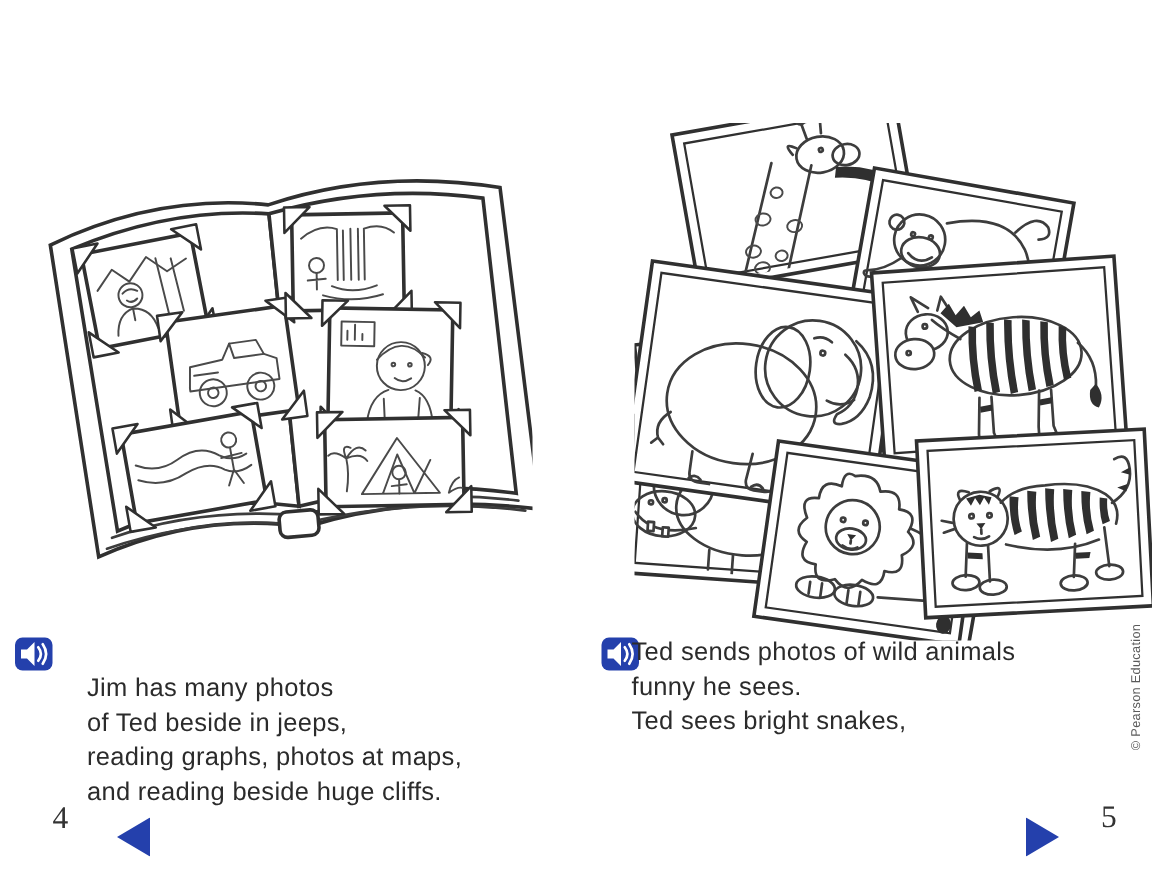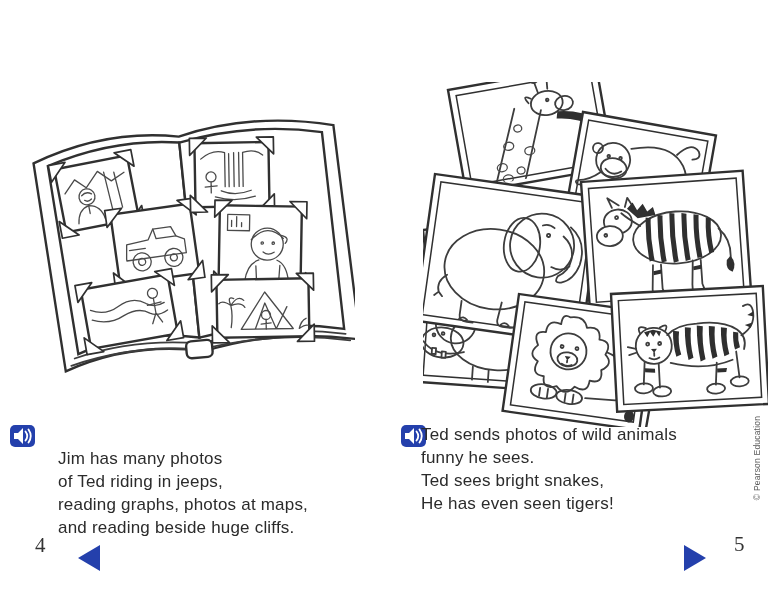--- a/index.html
+++ b/index.html
@@ -371,37 +371,36 @@
 
   <button class="audio-btn audio-left">
     <svg width="22" height="20" viewBox="0 0 22 20">
       <polygon points="2,7 6,7 11,2 11,18 6,13 2,13" fill="#fff"></polygon>
       <path d="M 13.5 5.5 Q 17 10 13.5 14.5" stroke="#fff" stroke-width="1.8" fill="none" stroke-linecap="round"></path>
       <path d="M 16.5 3.5 Q 21 10 16.5 16.5" stroke="#fff" stroke-width="1.8" fill="none" stroke-linecap="round"></path>
     </svg>
   </button>
   <div class="caption caption-left">
     <div>Jim has many photos</div>
-    <div>of Ted riding in jeeps,</div>
+    <div>of Ted beside in jeeps,</div>
     <div>reading graphs, photos at maps,</div>
     <div>and reading beside huge cliffs.</div>
   </div>
 
   <button class="audio-btn audio-right">
     <svg width="22" height="20" viewBox="0 0 22 20">
       <polygon points="2,7 6,7 11,2 11,18 6,13 2,13" fill="#fff"></polygon>
       <path d="M 13.5 5.5 Q 17 10 13.5 14.5" stroke="#fff" stroke-width="1.8" fill="none" stroke-linecap="round"></path>
       <path d="M 16.5 3.5 Q 21 10 16.5 16.5" stroke="#fff" stroke-width="1.8" fill="none" stroke-linecap="round"></path>
     </svg>
   </button>
   <div class="caption caption-right">
     <div>Ted sends photos of wild animals</div>
     <div>funny he sees.</div>
     <div>Ted sees bright snakes,</div>
-    <div>He has even seen tigers!</div>
   </div>
 
   <div class="pageno pageno-left">4</div>
   <button class="nav-btn nav-prev" aria-label="previous page">
     <svg width="22" height="26" viewBox="0 0 22 26">
       <polygon points="22,0 22,26 0,13" fill="currentColor"></polygon>
     </svg>
   </button>
   <button class="nav-btn nav-next" aria-label="next page">
     <svg width="22" height="26" viewBox="0 0 22 26">

